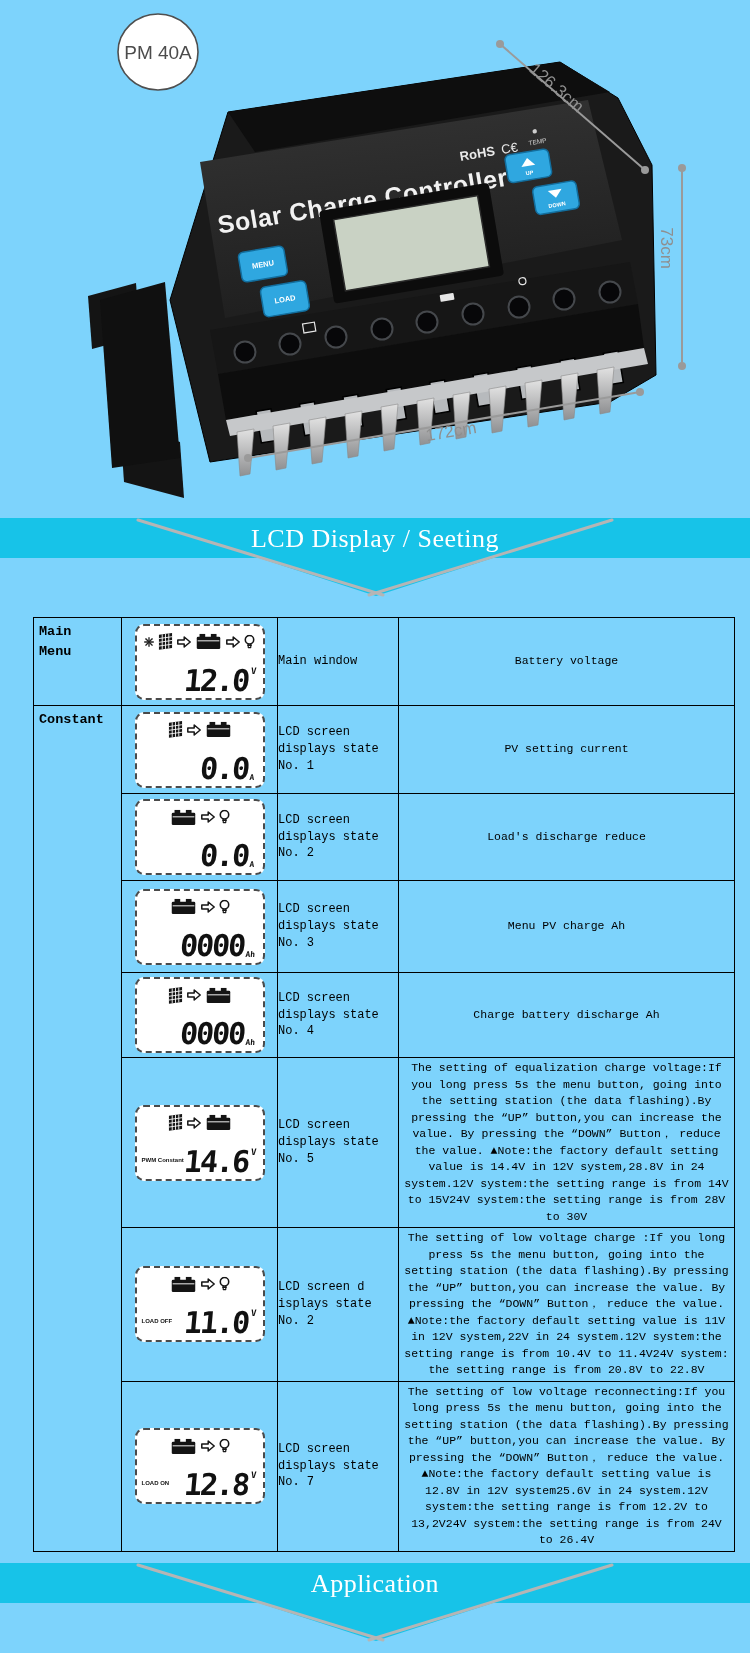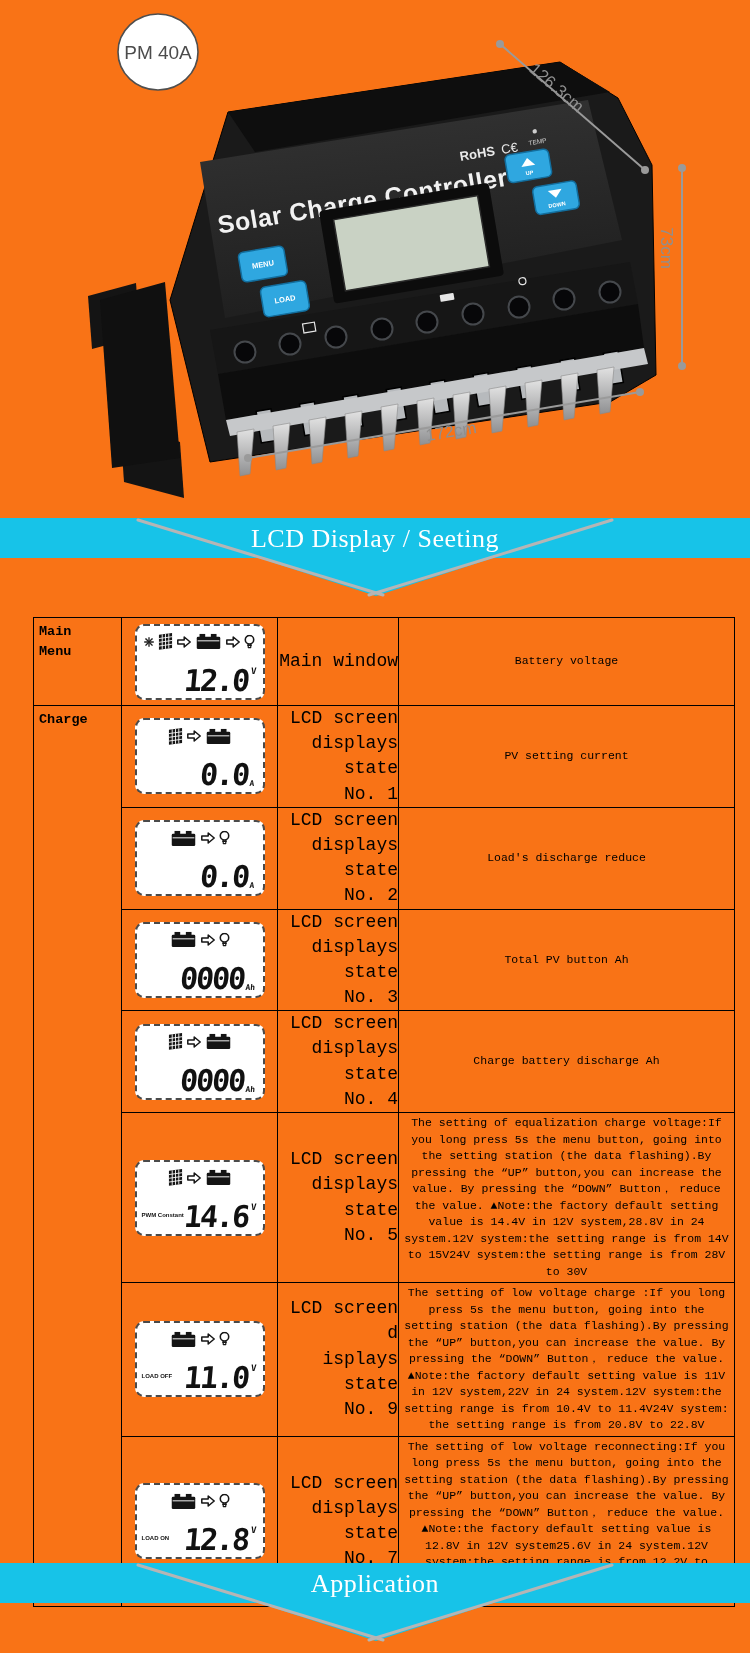--- a/index.html
+++ b/index.html
@@ -1,16 +1,16 @@
 <!DOCTYPE html>
 <html><head>
 <meta charset="utf-8">
 <style>
   html,body{margin:0;padding:0;background:#fff;}
-  #page{position:relative;width:750px;height:1653px;background:#f97316;overflow:hidden;
+  #page{position:relative;width:750px;height:1653px;background:#7dd3fc;overflow:hidden;
         font-family:"Liberation Sans",sans-serif;}
 
   
   #photo{position:absolute;left:0;top:0;width:750px;height:500px;}
 
   
   .banner{position:absolute;left:0;width:750px;height:86px;}
   #banner-lcd{top:518px;}
   #banner-app{top:1563px;}
   .banner text{font-family:"Liberation Serif",serif;fill:#ffffff;}
@@ -18,21 +18,21 @@
   
   #spec-table{position:absolute;left:33px;top:617px;width:684px;
               border-collapse:collapse;table-layout:fixed;
               font-family:"Liberation Mono",monospace;color:#000;}
   #spec-table td,#spec-table th{border:1px solid #000;padding:0;vertical-align:middle;
               overflow:hidden;}
   #spec-table th{font-weight:bold;text-align:left;vertical-align:top;
               font-size:13.5px;padding:4px 2px 0 5px;white-space:pre-line;line-height:1.45;}
   .c-lcd{width:155px;text-align:center;}
   .c-grp{width:80px;}
-  .c-win{width:120px;text-align:right;font-size:18px;line-height:1.4;white-space:pre-line;}
+  .c-win{width:120px;text-align:left;font-size:12px;line-height:1.4;white-space:pre-line;}
   .c-desc{width:329px;text-align:center;font-size:11.5px;line-height:16.5px;padding:2px 3px !important;margin-left:36px;}
 
   
   .lcd{position:relative;width:126px;height:72px;margin:4px auto;
        border:2px dashed #4a4a4a;border-radius:9px;background:#fff;}
   .lcd-icons{display:flex;justify-content:center;align-items:center;gap:4px;
        height:24px;margin-top:4px;}
   .ic{display:block;}
   .ic-sun{width:10px;height:10px;}
   .ic-panel{width:15px;height:19px;}
@@ -254,21 +254,21 @@
               <div class="lcd-value">
                 <span class="lcd-digits">12.0</span>
                 <span class="u-sup">V</span>
               </div>
             </div>
           </td>
           <td class="c-win">Main window</td>
           <td class="c-desc">Battery voltage</td>
         </tr>
         <tr style="height: 88px;">
-          <th class="c-grp" rowspan="7">Charge</th>
+          <th class="c-grp" rowspan="7">Constant</th>
           <td class="c-lcd">
             <div class="lcd">
               <div class="lcd-icons">
                 <svg class="ic ic-panel" viewBox="0 0 16 20">
                   <use href="#sym-panel"></use>
                 </svg>
                 <svg class="ic ic-arrow" viewBox="0 0 14 12">
                   <use href="#sym-arrow"></use>
                 </svg>
                 <svg class="ic ic-battery" viewBox="0 0 26 18">
@@ -327,21 +327,21 @@
               </div>
               <div class="lcd-value">
                 <span class="lcd-digits">0000</span>
                 <span class="u-sub">Ah</span>
               </div>
             </div>
           </td>
           <td class="c-win">LCD screen
 displays state
 No. 3</td>
-          <td class="c-desc">Total PV button Ah</td>
+          <td class="c-desc">Menu PV charge Ah</td>
         </tr>
         <tr style="height: 83px;">
           <td class="c-lcd">
             <div class="lcd">
               <div class="lcd-icons">
                 <svg class="ic ic-panel" viewBox="0 0 16 20">
                   <use href="#sym-panel"></use>
                 </svg>
                 <svg class="ic ic-arrow" viewBox="0 0 14 12">
                   <use href="#sym-arrow"></use>
@@ -403,21 +403,21 @@
               </div>
               <span class="lcd-status">LOAD OFF</span>
               <div class="lcd-value">
                 <span class="lcd-digits">11.0</span>
                 <span class="u-sup">V</span>
               </div>
             </div>
           </td>
           <td class="c-win">LCD screen d
 isplays state
-No. 9</td>
+No. 2</td>
           <td class="c-desc">The setting of low voltage charge :If you long press 5s the menu button, going into the setting station (the data flashing).By pressing the “UP” button,you can increase the value. By pressing the “DOWN” Button， reduce the value. ▲Note:the factory default setting value is 11V in 12V system,22V in 24 system.12V system:the setting range is from 10.4V to 11.4V24V system: the setting range is from 20.8V to 22.8V</td>
         </tr>
         <tr style="height: 165px;">
           <td class="c-lcd">
             <div class="lcd">
               <div class="lcd-icons">
                 <svg class="ic ic-battery" viewBox="0 0 26 18">
                   <use href="#sym-battery"></use>
                 </svg>
                 <svg class="ic ic-arrow" viewBox="0 0 14 12">

